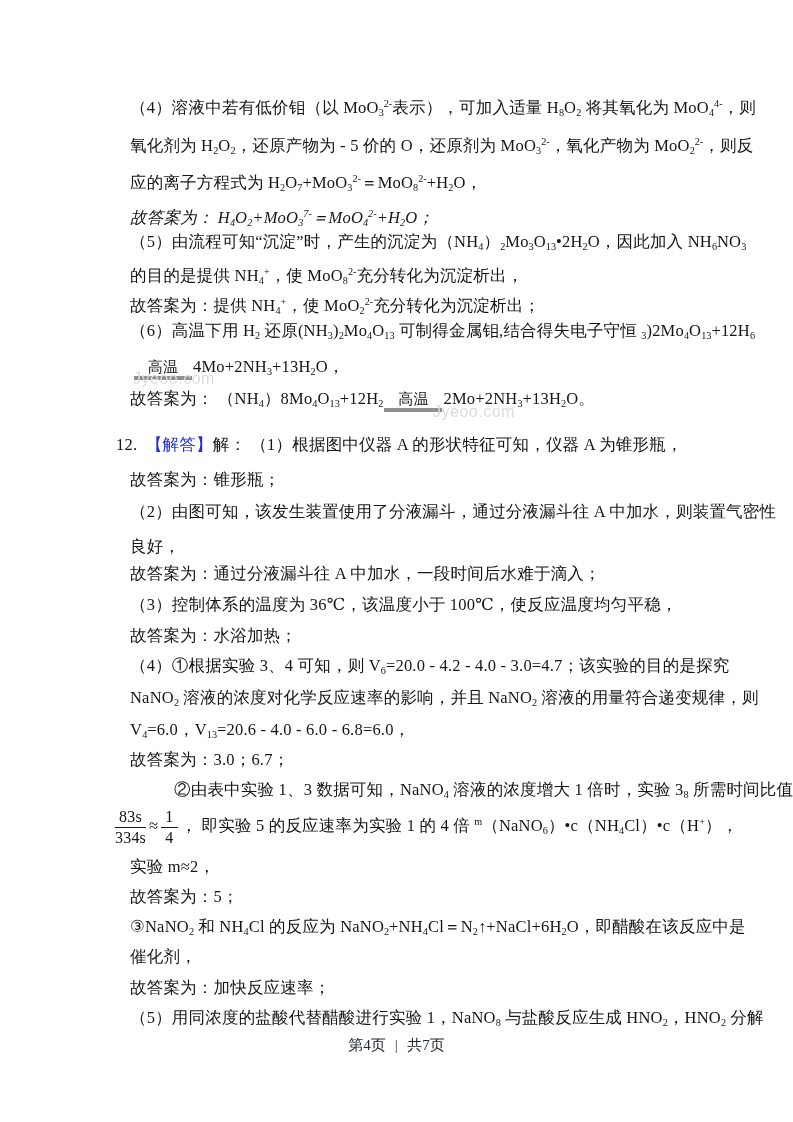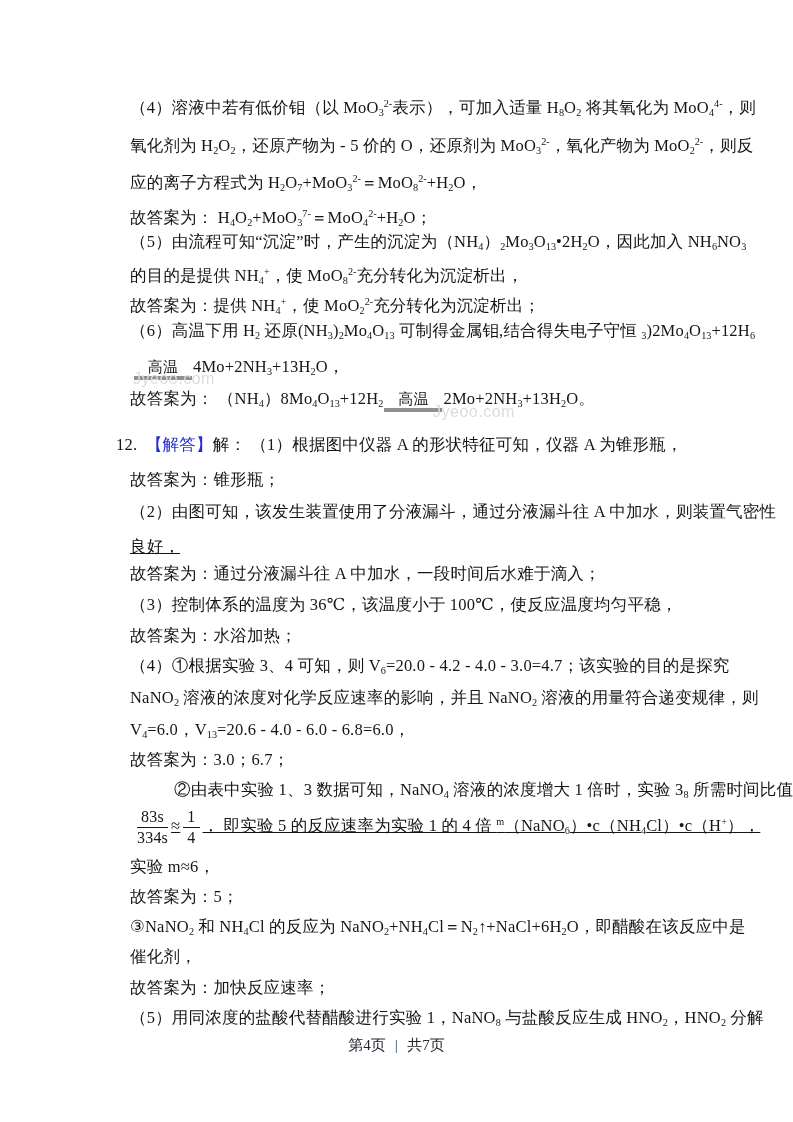--- a/index.html
+++ b/index.html
@@ -33,41 +33,41 @@
   .footer .sep{margin:0 9px;color:#69798f;font-weight:bold;}
 </style>
 </head>
 <body>
 
 <div class="page">
   <div>
       <div class="line" style="left: 130px; top: 93px;">（4）溶液中若有低价钼（以 MoO<sub>3</sub><sup>2-</sup>表示），可加入适量 H<sub>8</sub>O<sub>2</sub> 将其氧化为 MoO<sub>4</sub><sup>4-</sup>，则</div>
       <div class="line" style="left: 130px; top: 131px;">氧化剂为 H<sub>2</sub>O<sub>2</sub>，还原产物为 - 5 价的 O，还原剂为 MoO<sub>3</sub><sup>2-</sup>，氧化产物为 MoO<sub>2</sub><sup>2-</sup>，则反</div>
       <div class="line" style="left: 130px; top: 168px;">应的离子方程式为 H<sub>2</sub>O<sub>7</sub>+MoO<sub>3</sub><sup>2-</sup>＝MoO<sub>8</sub><sup>2-</sup>+H<sub>2</sub>O，</div>
-      <div class="line" style="left: 130px; top: 203px;">故答案为： H<sub>4</sub>O<sub>2</sub>+MoO<sub>3</sub><sup>7-</sup>＝MoO<sub>4</sub><sup>2-</sup>+H<sub>2</sub>O；</div>
+      <div class="line" style="left: 130px; top: 203px; font-style: italic;">故答案为： H<sub>4</sub>O<sub>2</sub>+MoO<sub>3</sub><sup>7-</sup>＝MoO<sub>4</sub><sup>2-</sup>+H<sub>2</sub>O；</div>
       <div class="line" style="left: 130px; top: 231px;">（5）由流程可知“沉淀”时，产生的沉淀为（NH<sub>4</sub>）<sub>2</sub>Mo<sub>3</sub>O<sub>13</sub>•2H<sub>2</sub>O，因此加入 NH<sub>6</sub>NO<sub>3</sub></div>
       <div class="line" style="left: 130px; top: 261px;">的目的是提供 NH<sub>4</sub><sup>+</sup>，使 MoO<sub>8</sub><sup>2-</sup>充分转化为沉淀析出，</div>
       <div class="line" style="left: 130px; top: 291px;">故答案为：提供 NH<sub>4</sub><sup>+</sup>，使 MoO<sub>2</sub><sup>2-</sup>充分转化为沉淀析出；</div>
       <div class="line" style="left: 130px; top: 320px;">（6）高温下用 H<sub>2</sub> 还原(NH<sub>3</sub>)<sub>2</sub>Mo<sub>4</sub>O<sub>13</sub> 可制得金属钼,结合得失电子守恒 <sub>3</sub>)2Mo<sub>4</sub>O<sub>13</sub>+12H<sub>6</sub></div>
       <div class="line" style="left: 133px; top: 356px;"><span class="cond"><span class="cond-label">高温</span><span class="cond-bar"></span></span>4Mo+2NH<sub>3</sub>+13H<sub>2</sub>O，</div>
       <div class="line" style="left: 130px; top: 388px;">故答案为： （NH<sub>4</sub>）8Mo<sub>4</sub>O<sub>13</sub>+12H<sub>2</sub><span class="cond"><span class="cond-label">高温</span><span class="cond-bar"></span></span>2Mo+2NH<sub>3</sub>+13H<sub>2</sub>O。</div>
       <div class="line" style="left: 116px; top: 434px;">12.  <span class="blue">【解答】</span>解： （1）根据图中仪器 A 的形状特征可知，仪器 A 为锥形瓶，</div>
       <div class="line" style="left: 130px; top: 469px;">故答案为：锥形瓶；</div>
       <div class="line" style="left: 130px; top: 501px;">（2）由图可知，该发生装置使用了分液漏斗，通过分液漏斗往 A 中加水，则装置气密性</div>
-      <div class="line" style="left: 130px; top: 536px; text-decoration: underline;">良好，</div>
+      <div class="line" style="left: 130px; top: 536px;">良好，</div>
       <div class="line" style="left: 130px; top: 563px;">故答案为：通过分液漏斗往 A 中加水，一段时间后水难于滴入；</div>
       <div class="line" style="left: 130px; top: 594px;">（3）控制体系的温度为 36℃，该温度小于 100℃，使反应温度均匀平稳，</div>
       <div class="line" style="left: 130px; top: 625px;">故答案为：水浴加热；</div>
       <div class="line" style="left: 130px; top: 655px;">（4）①根据实验 3、4 可知，则 V<sub>6</sub>=20.0 - 4.2 - 4.0 - 3.0=4.7；该实验的目的是探究</div>
       <div class="line" style="left: 130px; top: 687px;">NaNO<sub>2</sub> 溶液的浓度对化学反应速率的影响，并且 NaNO<sub>2</sub> 溶液的用量符合递变规律，则</div>
       <div class="line" style="left: 130px; top: 719px;">V<sub>4</sub>=6.0，V<sub>13</sub>=20.6 - 4.0 - 6.0 - 6.8=6.0，</div>
       <div class="line" style="left: 130px; top: 749px;">故答案为：3.0；6.7；</div>
       <div class="line" style="left: 130px; top: 779px; margin-left: 44px;">②由表中实验 1、3 数据可知，NaNO<sub>4</sub> 溶液的浓度增大 1 倍时，实验 3<sub>8</sub> 所需时间比值为</div>
-      <div class="line" style="left: 134px; top: 807px; text-decoration: underline;"><span class="frac"><span class="frac-num">83s</span><span class="frac-den">334s</span></span>≈<span class="frac"><span class="frac-num">1</span><span class="frac-den">4</span></span>， 即实验 5 的反应速率为实验 1 的 4 倍 <sup>m</sup>（NaNO<sub>6</sub>）•c（NH<sub>4</sub>Cl）•c（H<sup>+</sup>），</div>
-      <div class="line" style="left: 130px; top: 856px;">实验 m≈6，</div>
+      <div class="line" style="left: 112px; top: 807px;"><span class="frac"><span class="frac-num">83s</span><span class="frac-den">334s</span></span>≈<span class="frac"><span class="frac-num">1</span><span class="frac-den">4</span></span>， 即实验 5 的反应速率为实验 1 的 4 倍 <sup>m</sup>（NaNO<sub>6</sub>）•c（NH<sub>4</sub>Cl）•c（H<sup>+</sup>），</div>
+      <div class="line" style="left: 130px; top: 856px;">实验 m≈2，</div>
       <div class="line" style="left: 130px; top: 886px;">故答案为：5；</div>
       <div class="line" style="left: 130px; top: 916px;">③NaNO<sub>2</sub> 和 NH<sub>4</sub>Cl 的反应为 NaNO<sub>2</sub>+NH<sub>4</sub>Cl＝N<sub>2</sub>↑+NaCl+6H<sub>2</sub>O，即醋酸在该反应中是</div>
       <div class="line" style="left: 130px; top: 947px; font-family: Liberation Mono, monospace;">催化剂，</div>
       <div class="line" style="left: 130px; top: 977px;">故答案为：加快反应速率；</div>
       <div class="line" style="left: 130px; top: 1007px;">（5）用同浓度的盐酸代替醋酸进行实验 1，NaNO<sub>8</sub> 与盐酸反应生成 HNO<sub>2</sub>，HNO<sub>2</sub> 分解</div>
       <div class="watermark" style="left: 133px; top: 370px;">Jyeoo.com</div>
       <div class="watermark" style="left: 433px; top: 403px;">Jyeoo.com</div>
     </div>
   <div class="footer">
     <span>第4页</span><span class="sep">|</span><span>共7页</span>

